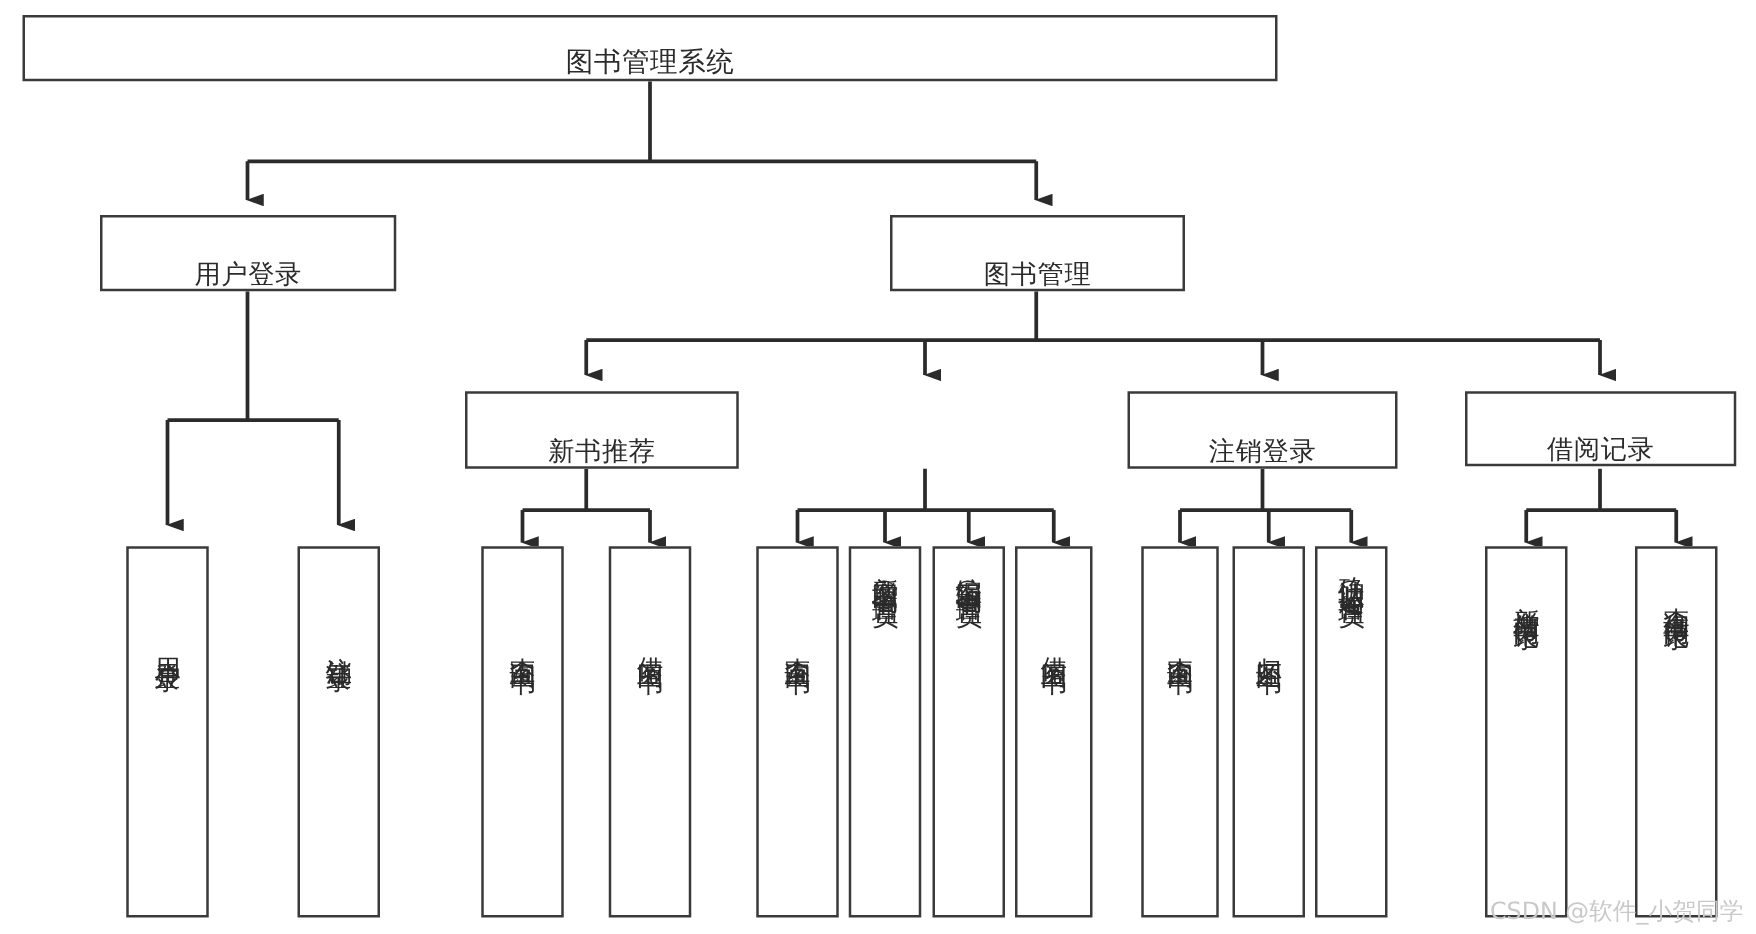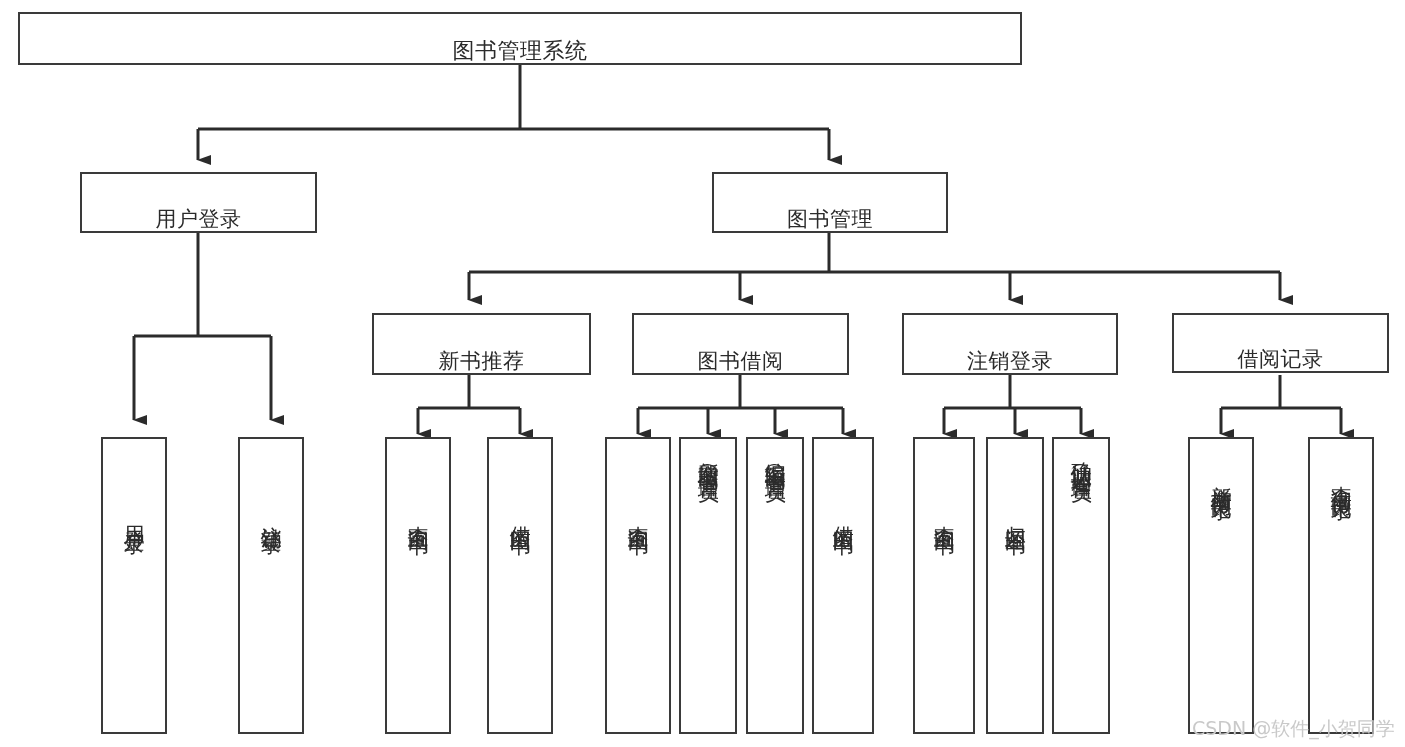--- a/index.html
+++ b/index.html
@@ -136,23 +136,20 @@
   <div class="node horiz" style="left:80px; top:172px; width:237px; height:61px;">
     <span class="node-label">用户登录</span>
   </div>
   <div class="node horiz" style="left:712px; top:172px; width:236px; height:61px;">
     <span class="node-label">图书管理</span>
   </div>
 
   <div class="node horiz" style="left:360px; top:313px; width:219px; height:62px;margin-left:12px;">
     <span class="node-label">新书推荐</span>
   </div>
-  <div class="node horiz" style="left:632px; top:313px; width:217px; height:62px;">
-    <span class="node-label">图书借阅</span>
-  </div>
   <div class="node horiz" style="left:902px; top:313px; width:216px; height:62px;">
     <span class="node-label">注销登录</span>
   </div>
   <div class="node horiz" style="left:1172px; top:313px; width:217px; height:60px;">
     <span class="node-label">借阅记录</span>
   </div>
 
   <div class="node vert" style="left:101px; top:437px; width:66px; height:297px; padding-top:70px;">
     <span class="node-label">用户登录</span>
   </div>

